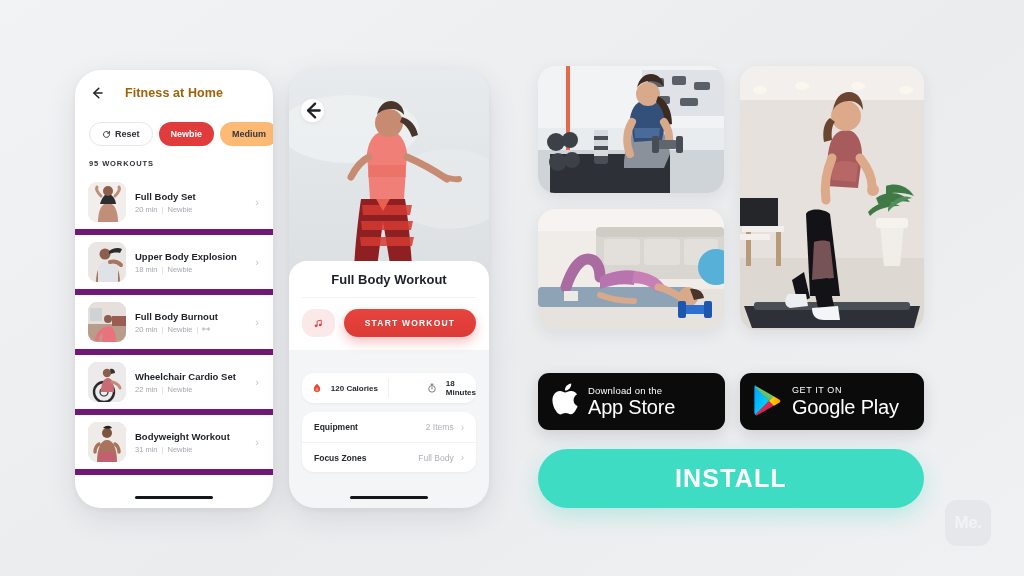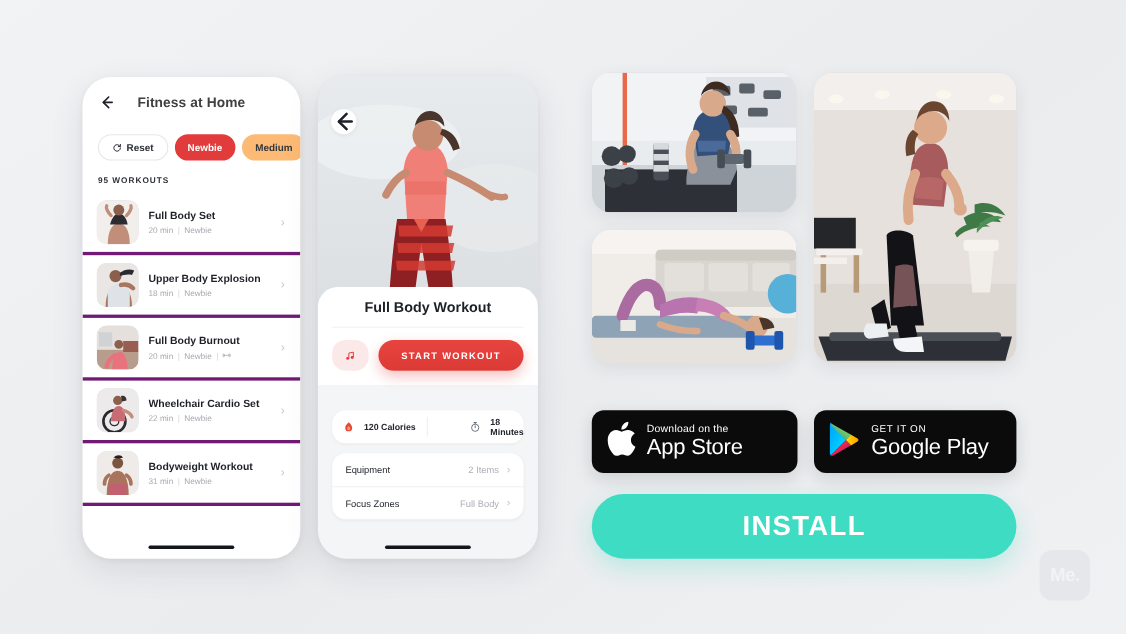--- a/index.html
+++ b/index.html
@@ -30,21 +30,21 @@
   .p1-header {
     position: relative;
     height: 46px;
     display: flex; align-items: center; justify-content: center;
   }
   .back-arrow {
     position: absolute; left: 14px; top: 50%; transform: translateY(-50%);
     width: 16px; height: 16px; display:flex; align-items:center; justify-content:center;
   }
   .p1-title {
-    font-size: 12.5px; font-weight: 700; color: #404040; letter-spacing: .1px;
+    font-size: 12.5px; font-weight: 700; color: #a16207; letter-spacing: .1px;
   }
 
   
   .chips {
     display: flex; gap: 6px; padding: 6px 0 0 14px;
     white-space: nowrap;
   }
   .chip {
     flex: 0 0 auto;
     height: 24px; padding: 0 12px;
@@ -60,21 +60,21 @@
   .section-label {
     padding: 13px 0 7px 14px;
     font-size: 7.5px; font-weight: 800; letter-spacing: .9px; color: #2c3037;
   }
 
   
   .wlist { padding: 0 0 0 0; }
   .wrow {
     display: flex; align-items: center; gap: 9px;
     padding: 7px 12px 7px 13px;
-    border-bottom: 3px solid #701a75;
+    border-bottom: 6px solid #701a75;
     min-height: 54px;
   }
   .wthumb {
     flex: 0 0 auto;
     width: 38px; height: 40px; border-radius: 9px;
     overflow: hidden; position: relative; background:#dfe0e3;
   }
   .wthumb svg { display:block; width:100%; height:100%; }
   .wmeta { flex: 1 1 auto; min-width: 0; }
   .wname {
@@ -145,21 +145,21 @@
   .stat svg { width: 10px; height: 10px; display:block; }
   .rows-card {
     margin-top: 9px; background:#fff; border-radius: 12px;
     box-shadow: 0 1px 3px rgba(30,35,45,.05); overflow:hidden;
   }
   .drow {
     display: flex; align-items: center; height: 30px; padding: 0 12px;
     font-size: 8.5px;
   }
   .drow + .drow { border-top: 1px solid #f1f2f4; }
-  .drow .k { flex: 1 1 auto; font-weight: 400; color: #23272e; }
+  .drow .k { flex: 1 1 auto; font-weight: 700; color: #23272e; }
   .drow .v { color: #adb0b6; font-weight: 500; margin-right: 7px; }
   .drow .c { color: #c3c6cc; font-size: 10px; }
 
   
   .photo { position: absolute; border-radius: 17px; overflow: hidden; background:#dedfe2;
            box-shadow: 0 5px 16px rgba(30,35,45,.08); }
   .photo svg { display:block; width:100%; height:100%; }
   #ph-gym    { left: 538px; top: 66px;  width: 186px; height: 127px; }
   #ph-bridge { left: 538px; top: 209px; width: 186px; height: 121px; }
   #ph-tread  { left: 740px; top: 66px;  width: 184px; height: 264px; }

